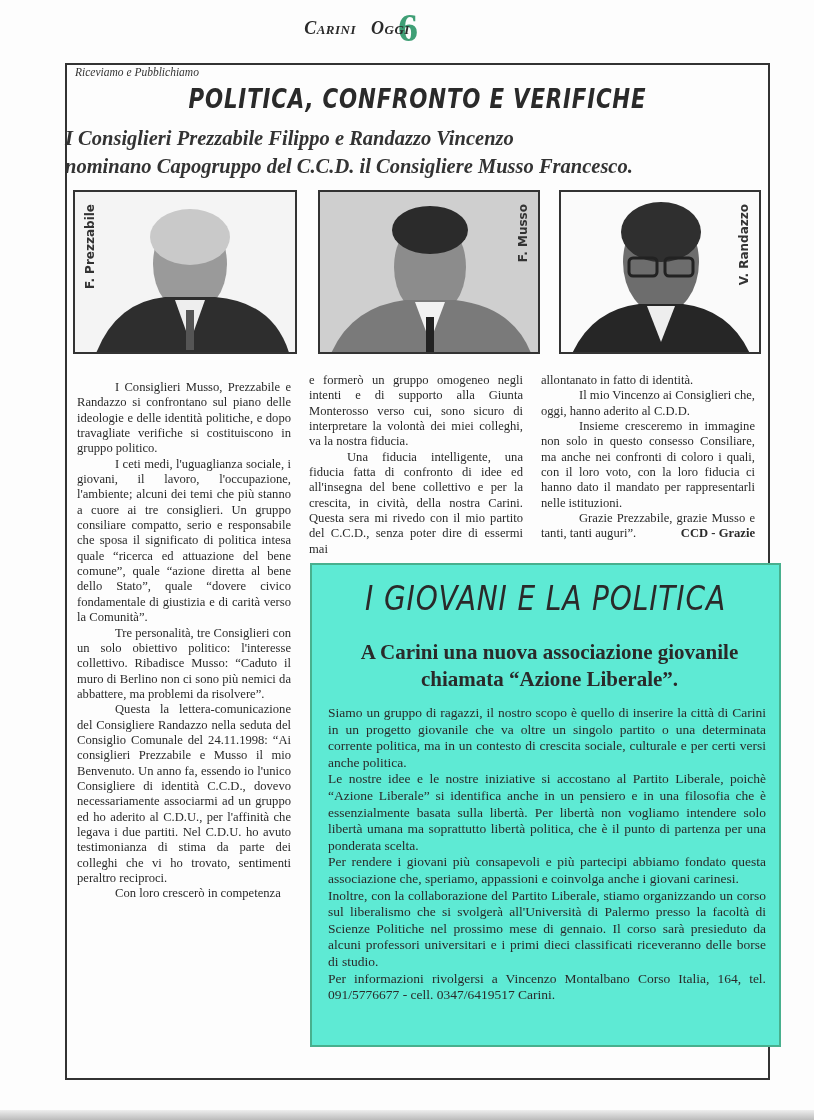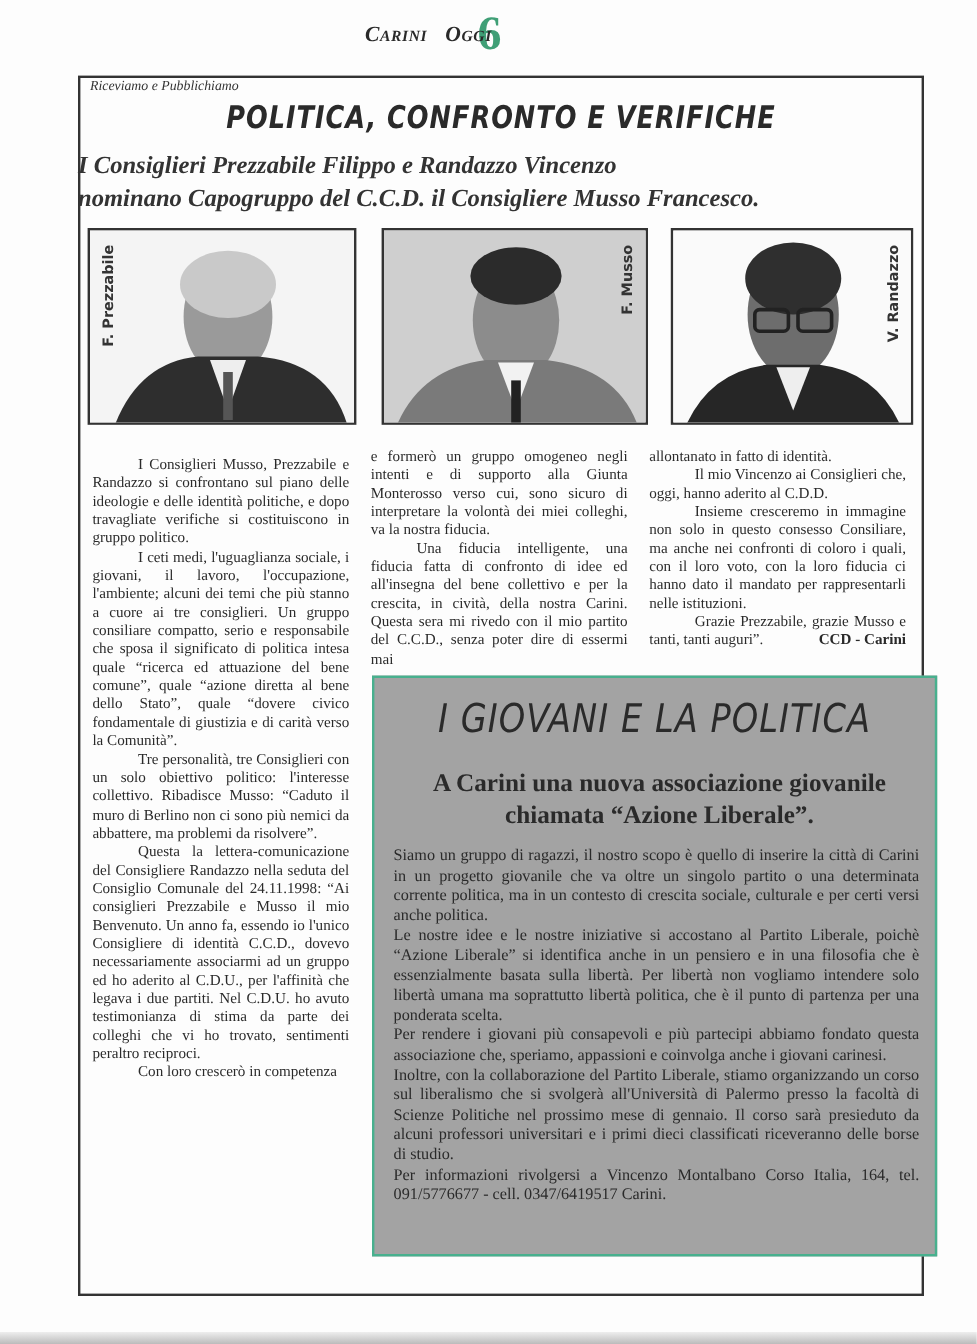--- a/index.html
+++ b/index.html
@@ -45,21 +45,21 @@
   }
   .photo svg { position:absolute; left:0; top:0; }
   .col {
     position:absolute; font-size:12.6px; line-height:15.35px; text-align:justify; color:#2a2a2a;
   }
   .col p { margin:0; text-indent:38px; }
   .col p.noindent { text-indent:0; }
   .sig { font-weight:bold; float:right; }
   .greenbox {
     position:absolute; left:310px; top:563px; width:471px; height:484px;
-    border:2px solid #48b08e; box-sizing:border-box; background:#a3a3a3;
+    border:2px solid #48b08e; box-sizing:border-box; background:#5eead4;
   }
   .gb-title {
     position:absolute; left:0; top:14px; width:100%; text-align:center;
     font-family:"DejaVu Sans", sans-serif; font-style:italic; font-size:33px;
     color:#2a2a2a; letter-spacing:1px; transform:scaleX(0.85);
   }
   .gb-sub {
     position:absolute; left:4px; top:74px; width:100%; text-align:center;
     font-family:"Liberation Serif", serif; font-weight:bold; font-size:21px; line-height:27px; color:#2a2a2a;
   }
@@ -135,21 +135,21 @@
 
 <div class="col" style="left:309px;top:373px;width:214px;">
   <p class="noindent">e formerò un gruppo omogeneo negli intenti e di supporto alla Giunta Monterosso verso cui, sono sicuro di interpretare la volontà dei miei colleghi, va la nostra fiducia.</p>
   <p>Una fiducia intelligente, una fiducia fatta di confronto di idee ed all'insegna del bene collettivo e per la crescita, in cività, della nostra Carini. Questa sera mi rivedo con il mio partito del C.C.D., senza poter dire di essermi mai</p>
 </div>
 
 <div class="col" style="left:541px;top:373px;width:214px;">
   <p class="noindent">allontanato in fatto di identità.</p>
   <p>Il mio Vincenzo ai Consiglieri che, oggi, hanno aderito al C.D.D.</p>
   <p>Insieme cresceremo in immagine non solo in questo consesso Consiliare, ma anche nei confronti di coloro i quali, con il loro voto, con la loro fiducia ci hanno dato il mandato per rappresentarli nelle istituzioni.</p>
-  <p><span>Grazie Prezzabile, grazie Musso e tanti, tanti auguri”.</span> <span class="sig">CCD - Carini</span></p>
+  <p><span>Grazie Prezzabile, grazie Musso e tanti, tanti auguri”.</span> <span class="sig">CCD - Grazie</span></p>
 </div>
 
 <div class="greenbox">
   <div class="gb-title">I GIOVANI E LA POLITICA</div>
   <div class="gb-sub">
     <div>A Carini una nuova associazione giovanile</div>
     <div>chiamata “Azione Liberale”.</div>
   </div>
   <div class="gb-body">
     <p>Siamo un gruppo di ragazzi, il nostro scopo è quello di inserire la città di Carini in un progetto giovanile che va oltre un singolo partito o una determinata corrente politica, ma in un contesto di crescita sociale, culturale e per certi versi anche politica.</p>

